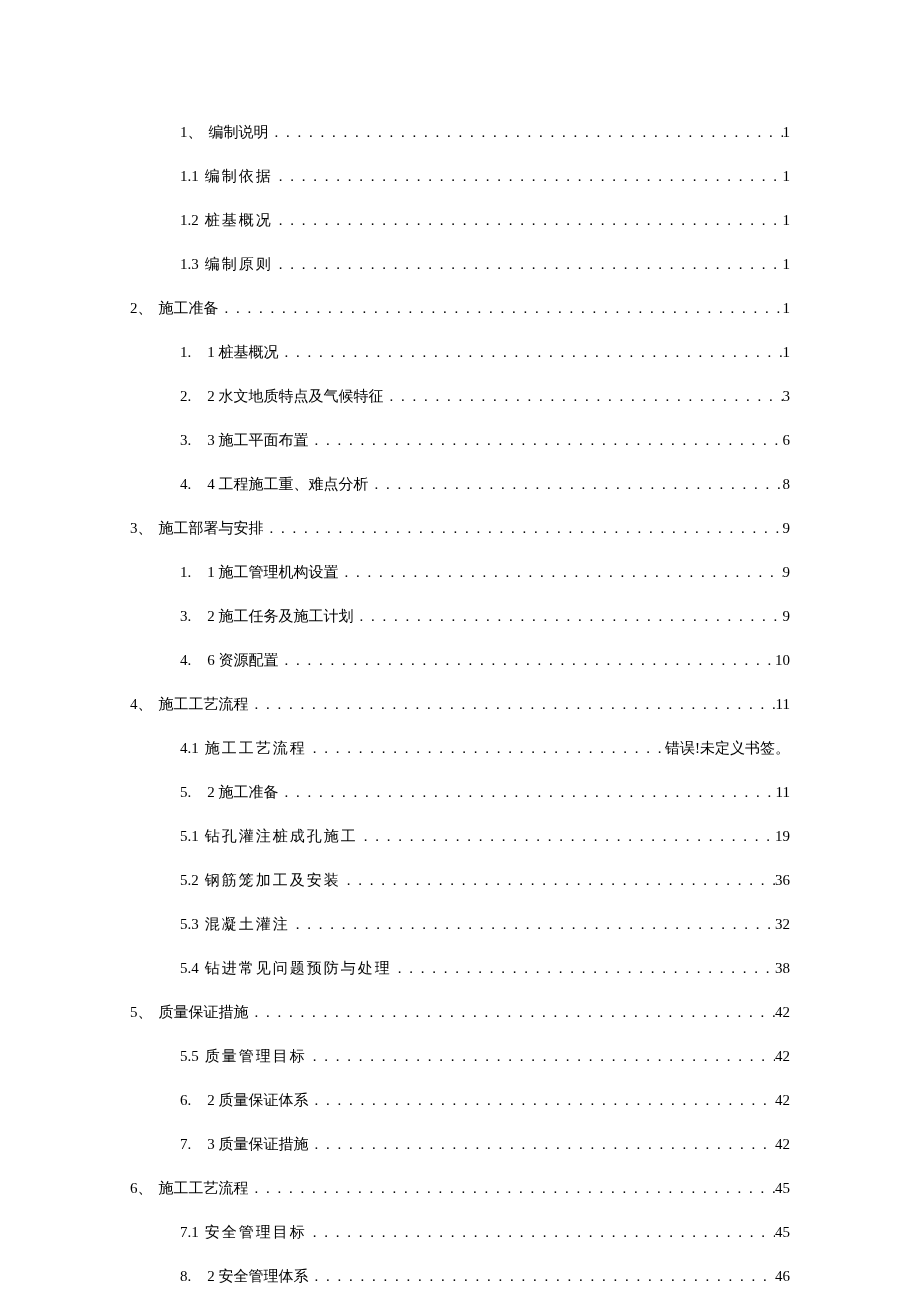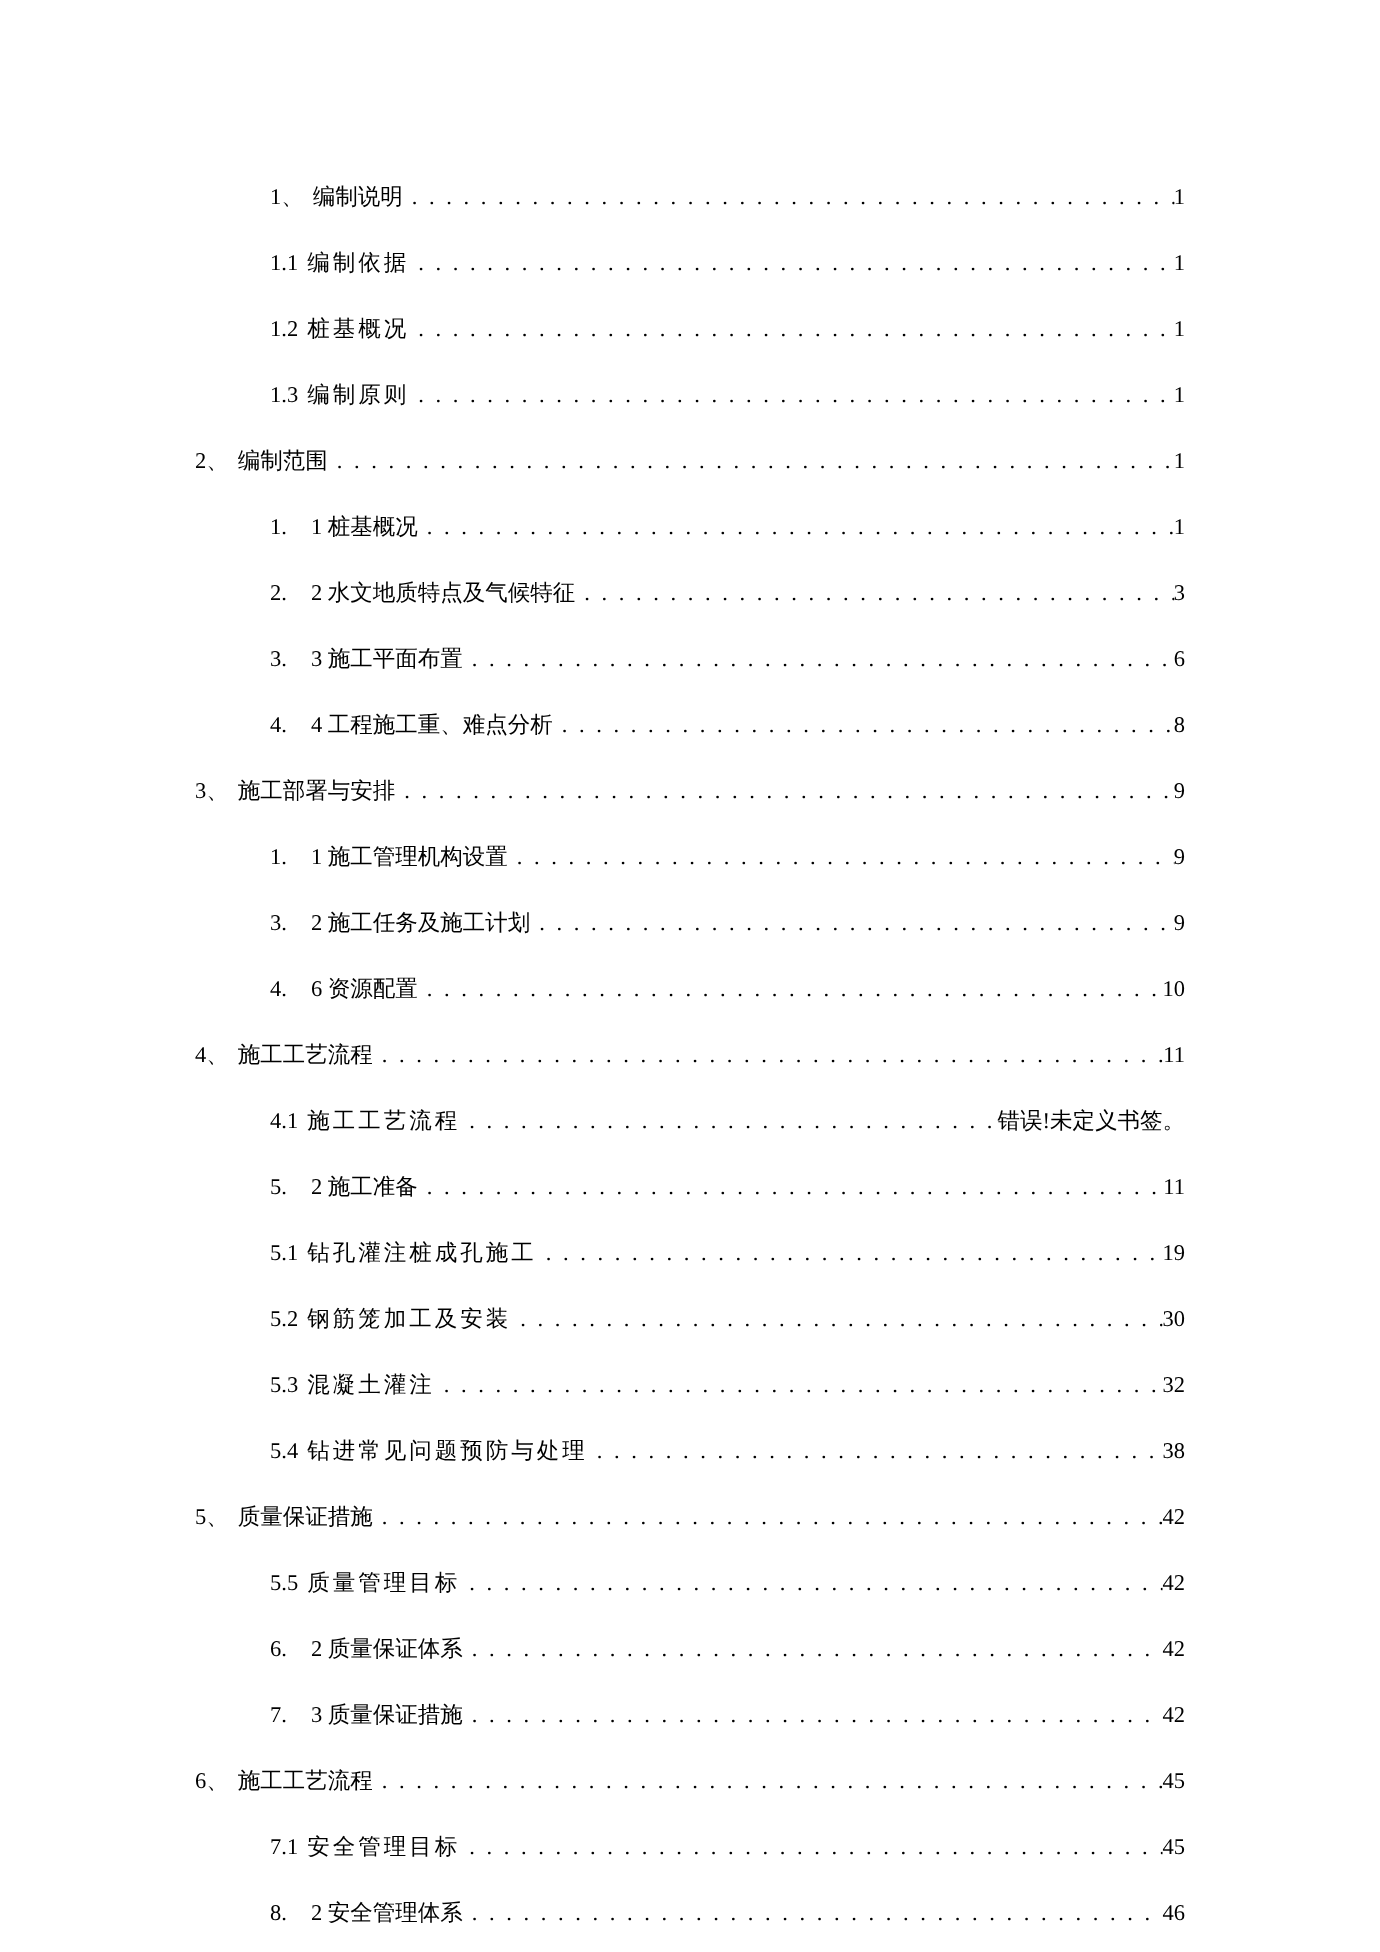--- a/index.html
+++ b/index.html
@@ -80,21 +80,21 @@
         <span class="toc-page">1</span>
       </div>
       <div class="toc-entry level-2">
         <span class="toc-number">1.3</span>
         <span class="toc-title spaced">编制原则</span>
         <span class="toc-dots">. . . . . . . . . . . . . . . . . . . . . . . . . . . . . . . . . . . . . . . . . . . . . . . . . . . . . . . . . . . . . . . . . . . . . . . . . . . . . . . . . . . . . . . . . . . . . . . . . . . . . . . . . . . . . . . . . . . . . . . . . .</span>
         <span class="toc-page">1</span>
       </div>
       <div class="toc-entry level-0">
         <span class="toc-number">2、</span>
-        <span class="toc-title">编制范围</span>
+        <span class="toc-title">施工准备</span>
         <span class="toc-dots">. . . . . . . . . . . . . . . . . . . . . . . . . . . . . . . . . . . . . . . . . . . . . . . . . . . . . . . . . . . . . . . . . . . . . . . . . . . . . . . . . . . . . . . . . . . . . . . . . . . . . . . . . . . . . . . . . . . . . . . . . .</span>
         <span class="toc-page">1</span>
       </div>
       <div class="toc-entry level-1">
         <span class="toc-number num-dot">1.</span>
         <span class="toc-title">1 桩基概况</span>
         <span class="toc-dots">. . . . . . . . . . . . . . . . . . . . . . . . . . . . . . . . . . . . . . . . . . . . . . . . . . . . . . . . . . . . . . . . . . . . . . . . . . . . . . . . . . . . . . . . . . . . . . . . . . . . . . . . . . . . . . . . . . . . . . . . . .</span>
         <span class="toc-page">1</span>
       </div>
       <div class="toc-entry level-1">
@@ -160,21 +160,21 @@
       <div class="toc-entry level-2">
         <span class="toc-number">5.1</span>
         <span class="toc-title spaced">钻孔灌注桩成孔施工</span>
         <span class="toc-dots">. . . . . . . . . . . . . . . . . . . . . . . . . . . . . . . . . . . . . . . . . . . . . . . . . . . . . . . . . . . . . . . . . . . . . . . . . . . . . . . . . . . . . . . . . . . . . . . . . . . . . . . . . . . . . . . . . . . . . . . . . .</span>
         <span class="toc-page">19</span>
       </div>
       <div class="toc-entry level-2">
         <span class="toc-number">5.2</span>
         <span class="toc-title spaced">钢筋笼加工及安装</span>
         <span class="toc-dots">. . . . . . . . . . . . . . . . . . . . . . . . . . . . . . . . . . . . . . . . . . . . . . . . . . . . . . . . . . . . . . . . . . . . . . . . . . . . . . . . . . . . . . . . . . . . . . . . . . . . . . . . . . . . . . . . . . . . . . . . . .</span>
-        <span class="toc-page">30</span>
+        <span class="toc-page">36</span>
       </div>
       <div class="toc-entry level-2">
         <span class="toc-number">5.3</span>
         <span class="toc-title spaced">混凝土灌注</span>
         <span class="toc-dots">. . . . . . . . . . . . . . . . . . . . . . . . . . . . . . . . . . . . . . . . . . . . . . . . . . . . . . . . . . . . . . . . . . . . . . . . . . . . . . . . . . . . . . . . . . . . . . . . . . . . . . . . . . . . . . . . . . . . . . . . . .</span>
         <span class="toc-page">32</span>
       </div>
       <div class="toc-entry level-2">
         <span class="toc-number">5.4</span>
         <span class="toc-title spaced">钻进常见问题预防与处理</span>

